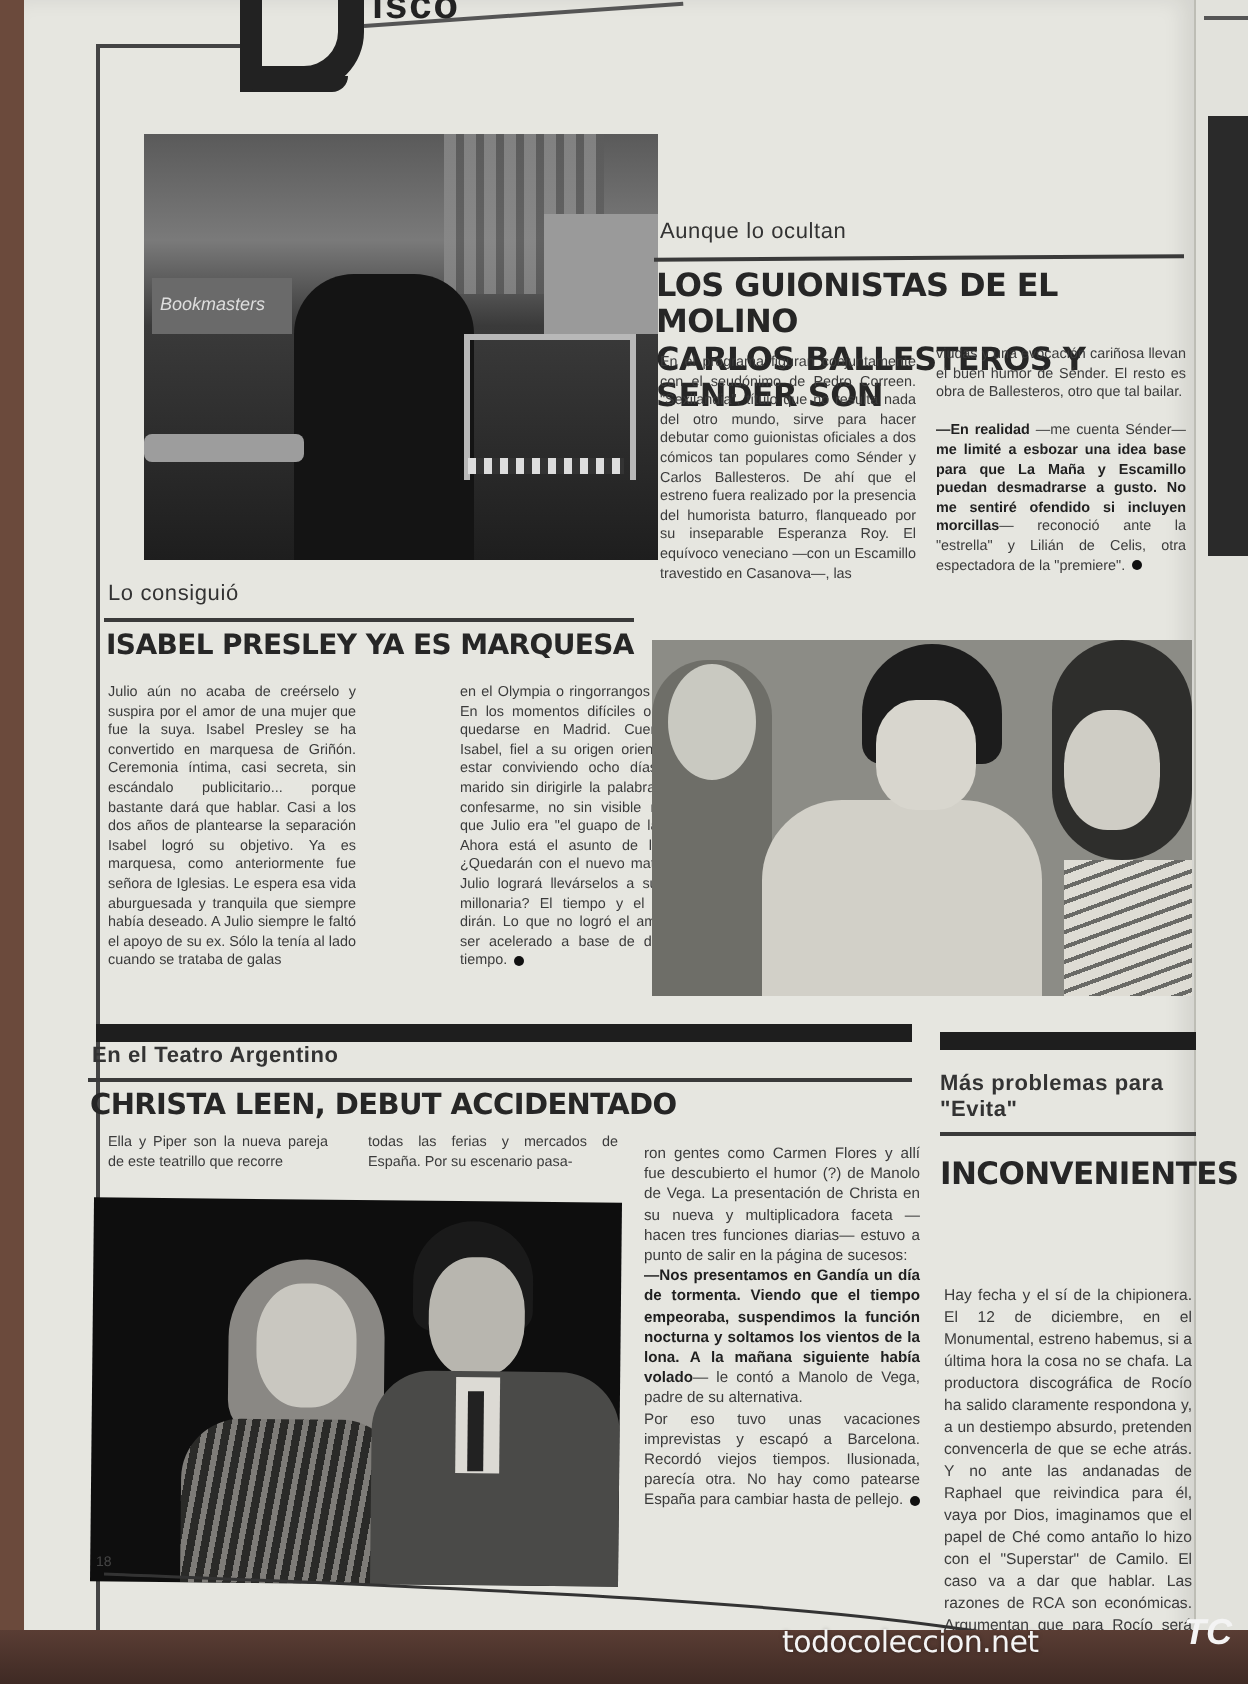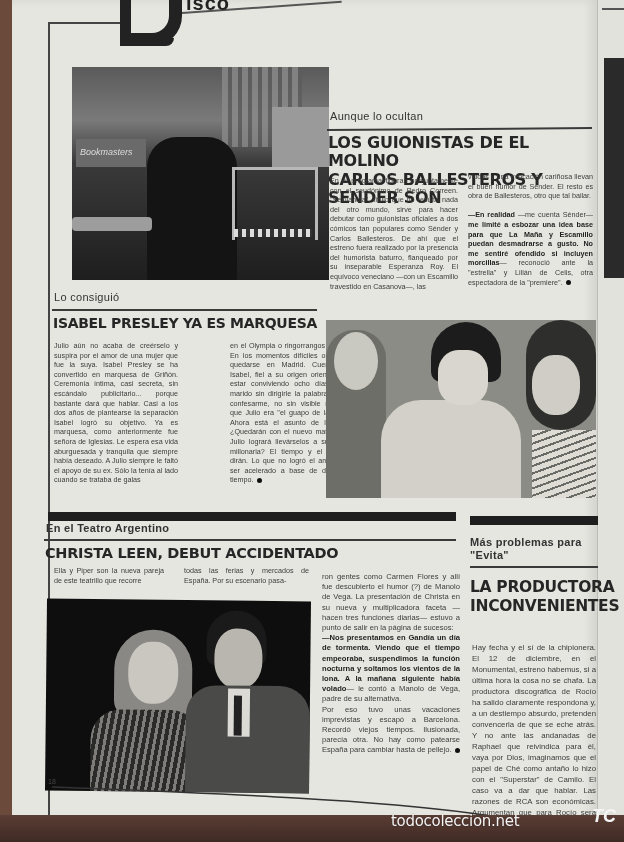--- a/index.html
+++ b/index.html
@@ -142,21 +142,20 @@
   <div style="position:absolute;left:168px;top:28px;width:48px;height:60px;background:#b8b6af;border-radius:45%;"></div>
   <div style="position:absolute;left:140px;top:85px;width:124px;height:107px;background:#4a4a48;border-radius:30px 30px 0 0;"></div>
   <div style="position:absolute;left:182px;top:88px;width:22px;height:48px;background:#dcdad4;"></div>
   <div style="position:absolute;left:188px;top:95px;width:8px;height:40px;background:#222;"></div>
 </div>
 <div class="page-num">18</div>
 
 <div class="kicker kicker-bold" style="left:470px;top:536px;width:125px;font-size:11px;line-height:13px;">Más problemas para "Evita"</div>
 <div class="rule" style="left:470px;top:566px;width:128px;"></div>
 <div class="headline" style="left:470px;top:578px;font-size:15.5px;line-height:19px;">
-  <div>LA PRODUCTORA</div>
   <div>INCONVENIENTES</div>
 </div>
 <div class="col" style="left:472px;top:642px;width:124px;font-size:7.8px;line-height:11px;height:180px;overflow:hidden;">Hay fecha y el sí de la chipionera. El 12 de diciembre, en el Monumental, estreno habemus, si a última hora la cosa no se chafa. La productora discográfica de Rocío ha salido claramente respondona y, a un destiempo absurdo, pretenden convencerla de que se eche atrás. Y no ante las andanadas de Raphael que reivindica para él, vaya por Dios, imaginamos que el papel de Ché como antaño lo hizo con el "Superstar" de Camilo. El caso va a dar que hablar. Las razones de RCA son económicas. Argumentan que para Rocío será ru...</div>
 
 <svg class="bottom-curve" viewBox="0 0 540 40">
   <path d="M2 2 C 150 8, 320 14, 420 28 S 520 38, 538 38" stroke="#333" stroke-width="1.5" fill="none"></path>
 </svg>
 <div class="bottom-shadow"></div>
 <div class="watermark">todocoleccion.net</div>
 <div class="wm-logo">TC</div>

